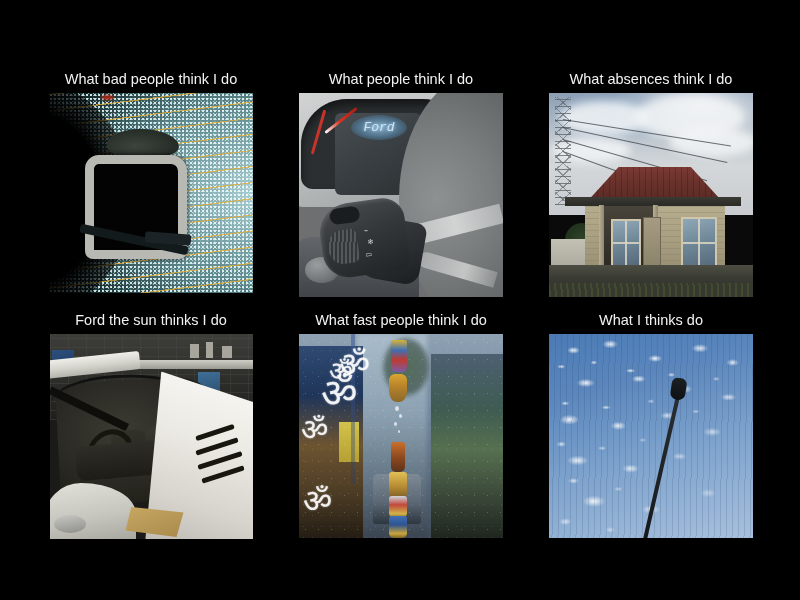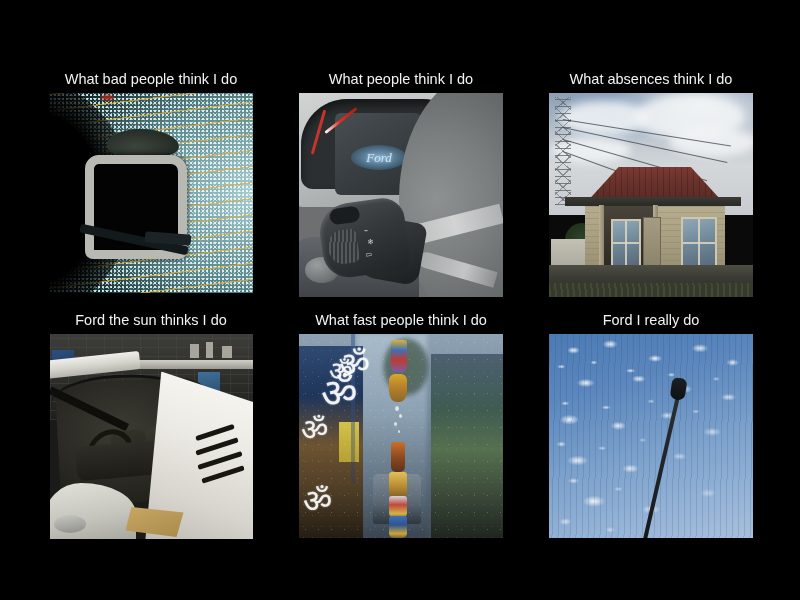--- a/index.html
+++ b/index.html
@@ -167,28 +167,28 @@
     border-radius: 46px 46px 12px 12px;
     box-shadow: inset 0 6px 10px rgba(0,0,0,0.55);
   }
   .p2-screen {
     position: absolute; left: 36px; top: 20px;
     width: 86px; height: 82px;
     background: linear-gradient(150deg, #484e52 0%, #3a4044 45%, #2d3234 100%);
     border-radius: 6px;
   }
   .p2-fordlogo {
-    position: absolute; left: 52px; top: 52px;
+    position: absolute; left: 52px; top: 22px;
     width: 56px; height: 25px;
     background: radial-gradient(ellipse at 50% 50%, rgba(140,185,215,0.9) 0%, rgba(85,130,165,0.65) 55%, rgba(60,95,120,0.3) 80%, transparent 100%);
     border-radius: 50%;
     color: #cfe3f2;
     font-size: 13px;
     font-style: italic;
-    font-family: Liberation Serif, serif;
+    font-family: Liberation Mono, monospace;
     text-align: center;
     line-height: 25px;
     text-shadow: 0 0 3px rgba(160,210,240,0.9);
   }
   .p2-speedo {
     position: absolute; left: 110px; top: 4px;
     width: 108px; height: 108px;
     border-radius: 50%;
     background: radial-gradient(circle at 42% 42%, #3a4042 0%, #24292b 58%, #15191a 100%);
     border: 3px solid #9fa3a3;
@@ -862,21 +862,21 @@
           <div class="p5-decal p5-d5"></div>
           <div class="p5-decal p5-d6"></div>
           <div class="p5-drop" style="left:96px; top:72px; width:4px; height:5px;"></div>
           <div class="p5-drop" style="left:100px; top:80px; width:3px; height:4px;"></div>
           <div class="p5-drop" style="left:95px; top:88px; width:3px; height:4px;"></div>
           <div class="p5-drop" style="left:99px; top:96px; width:2px; height:3px;"></div>
         </div>
       </div>
 
       <div class="cell">
-        <div class="cell-caption">Ford I really do</div>
+        <div class="cell-caption">What I thinks do</div>
         <div class="panel panel-6">
           <div class="p6-sky"></div>
           <div class="p6-clouds"></div>
           <div class="p6-clouds2"></div>
           <div class="p6-rainstreak"></div>
           <div class="p6-pole"></div>
           <div class="p6-lamp"></div>
         </div>
       </div>
     </div>

